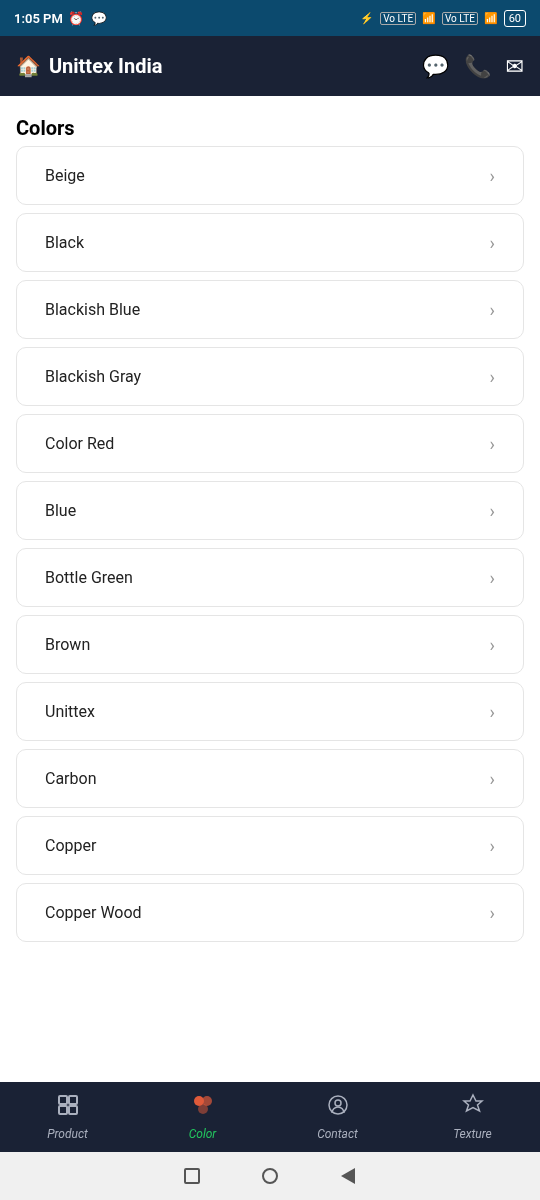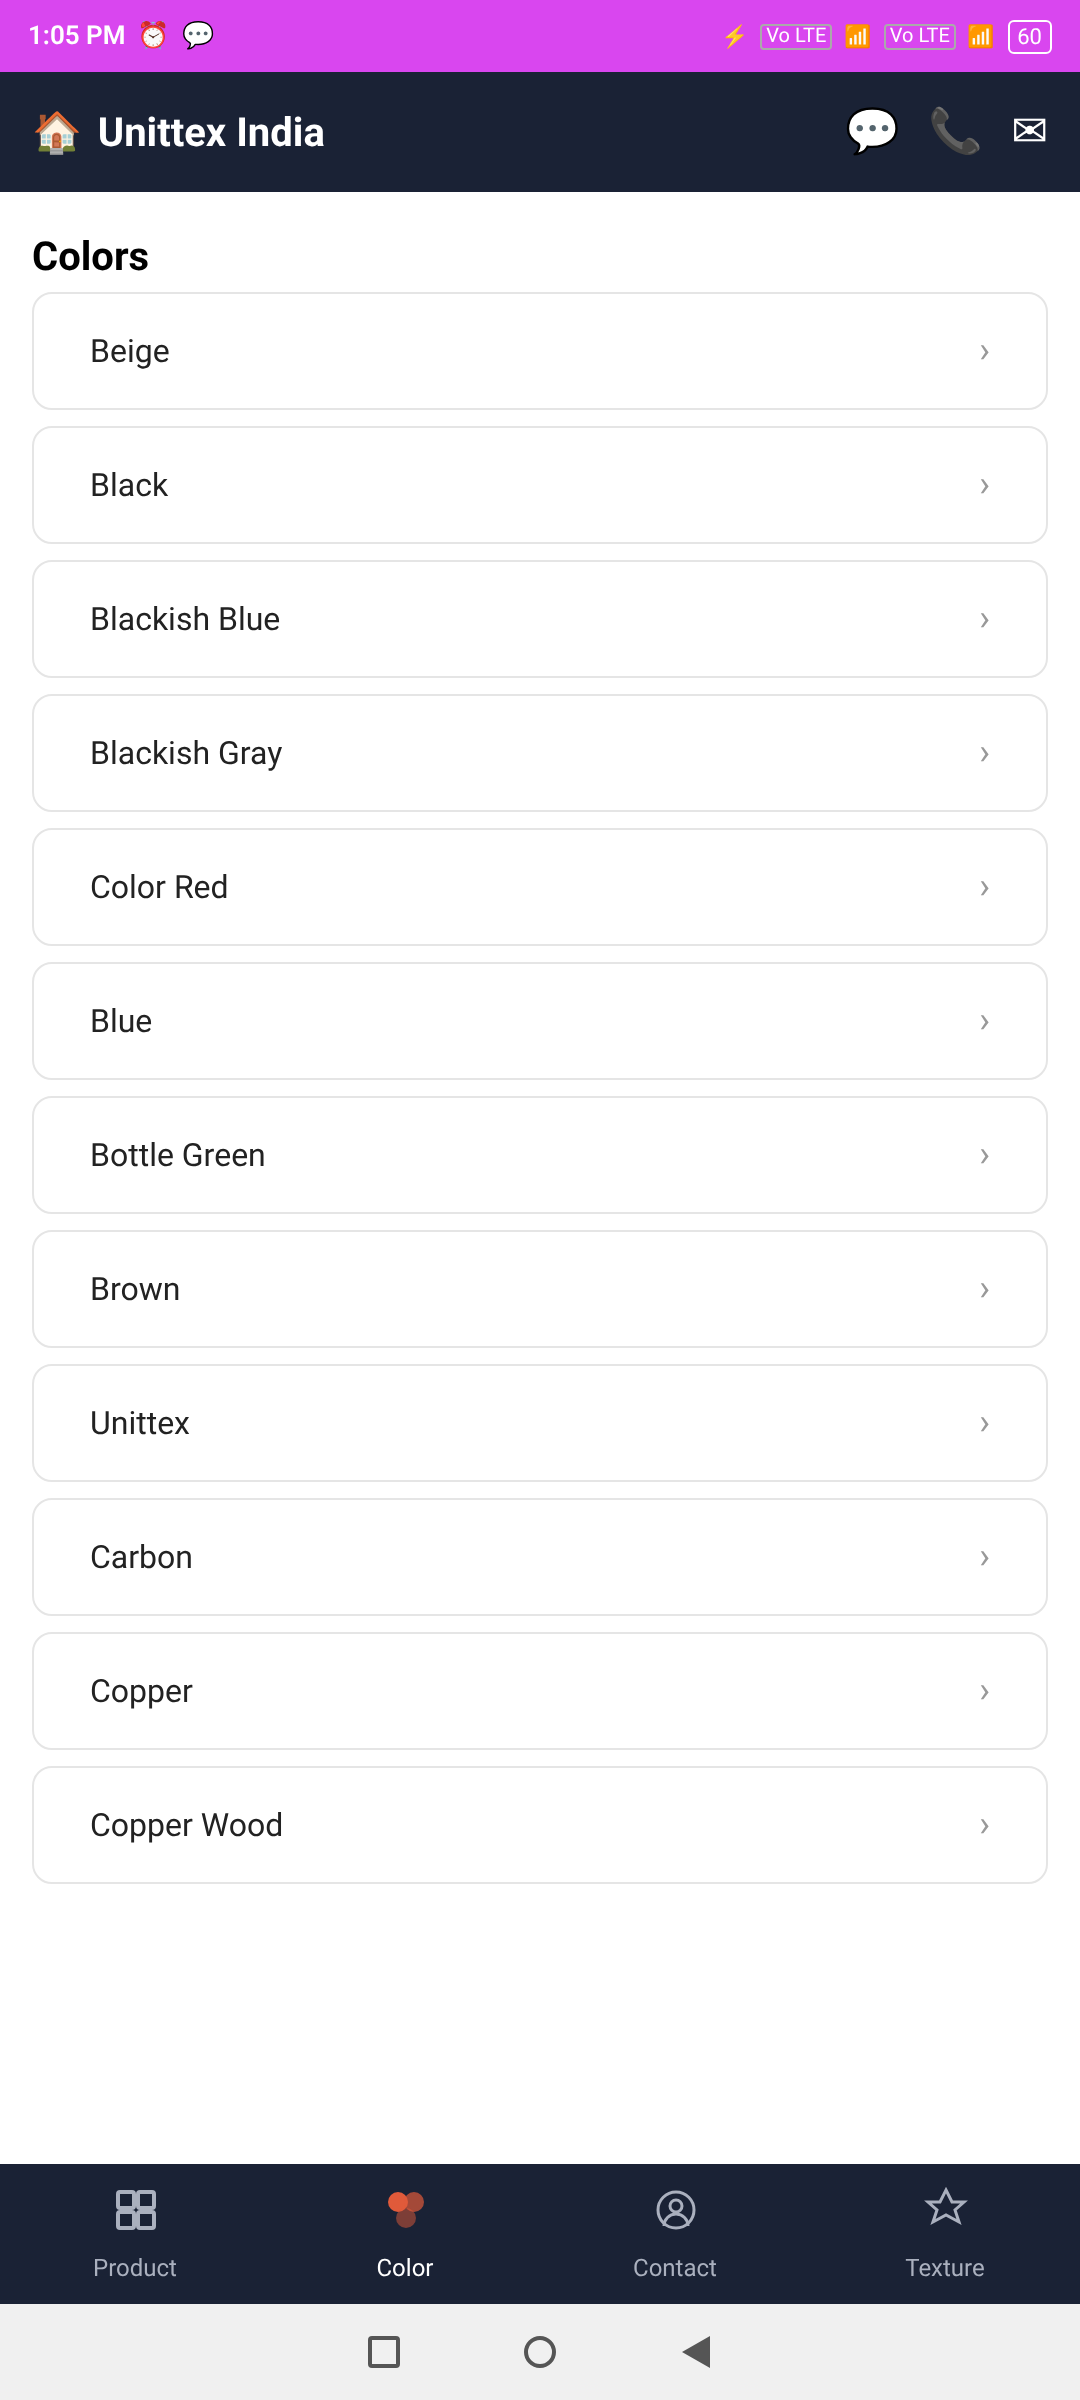--- a/index.html
+++ b/index.html
@@ -8,21 +8,21 @@
       width: 540px;
       min-height: 1200px;
       font-family: 'Roboto', Arial, sans-serif;
       background: #f5f5f5;
       display: flex;
       flex-direction: column;
     }
 
     
     .status-bar {
-      background: #d946ef;
+      background: #0c4a6e;
       color: white;
       display: flex;
       justify-content: space-between;
       align-items: center;
       padding: 6px 14px;
       height: 36px;
       font-size: 13px;
     }
     .status-left { display: flex; align-items: center; gap: 6px; }
     .status-right { display: flex; align-items: center; gap: 6px; font-size: 11px; }
@@ -121,33 +121,34 @@
     }
 
     .nav-item {
       display: flex;
       flex-direction: column;
       align-items: center;
       gap: 4px;
       cursor: pointer;
       flex: 1;
       padding: 6px 0;
+      font-style: italic;
     }
 
     .nav-icon {
       font-size: 24px;
       color: #aab0be;
     }
     .nav-item.active .nav-icon { color: #e05a3a; }
 
     .nav-label {
       font-size: 12px;
       color: #aab0be;
     }
-    .nav-item.active .nav-label { color: #ffffff; text-align: center; }
+    .nav-item.active .nav-label { color: #22c55e; text-align: center; }
 
     
     .android-nav {
       background: #f0f0f0;
       display: flex;
       justify-content: center;
       align-items: center;
       gap: 60px;
       height: 48px;
     }

